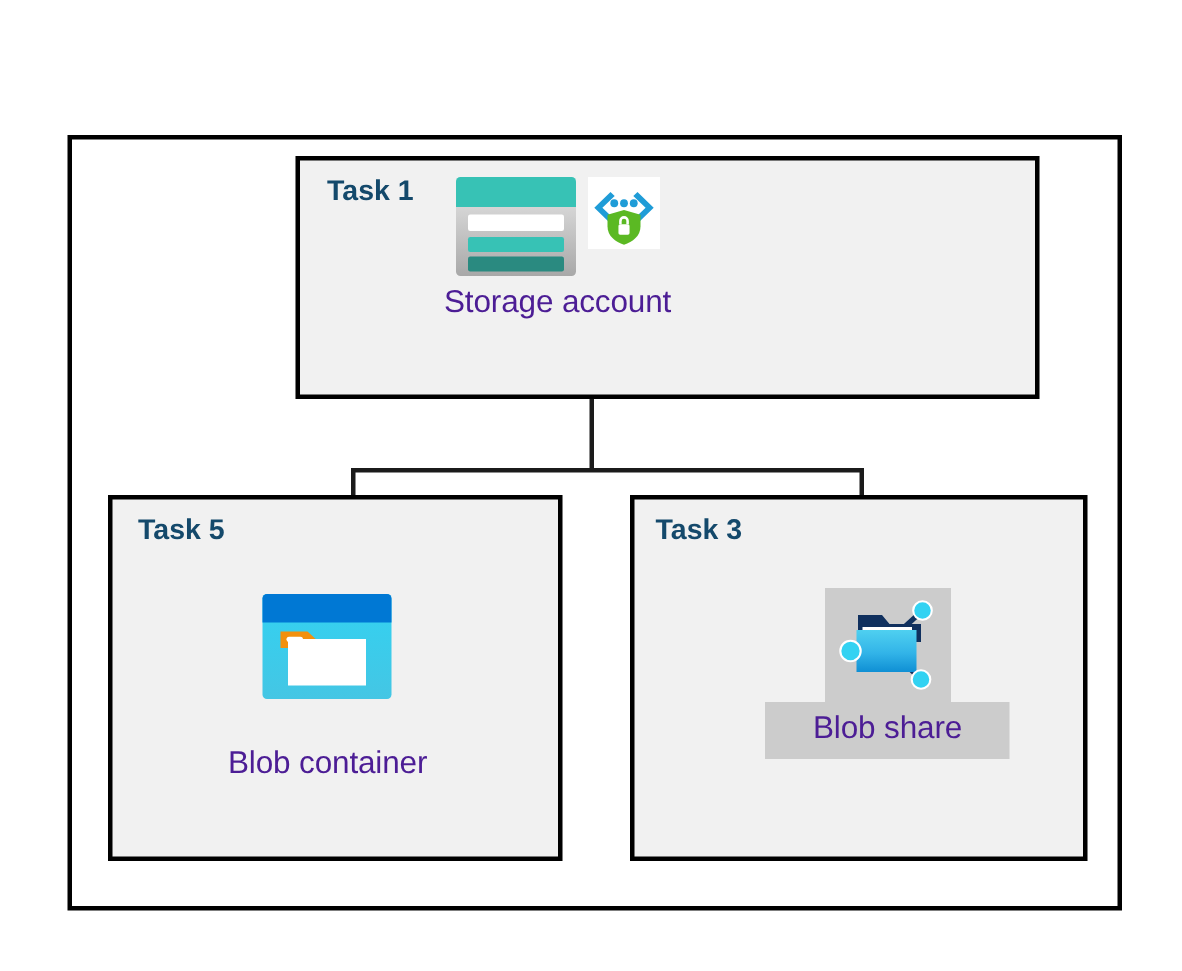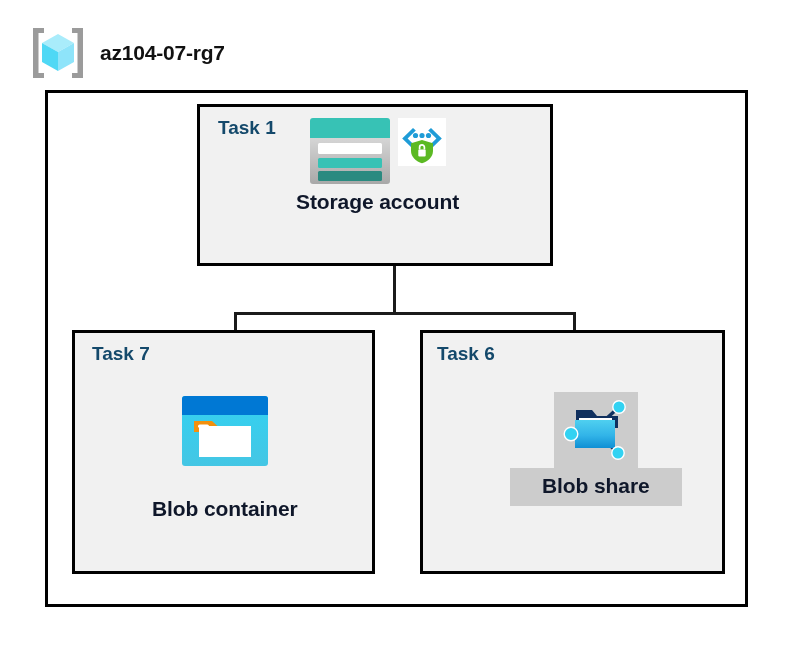--- a/index.html
+++ b/index.html
@@ -61,40 +61,40 @@
     box-sizing: border-box;
   }
   .task-label {
     position: absolute;
     font-size: 19px;
     font-weight: bold;
     color: #14496B;
     white-space: nowrap;
   }
 
-  #task1-box { left: 197px; top: 104px; width: 356px; height: 162px; }
+  #task1-box { left: 197px; top: 104px; width: 496px; height: 162px; }
   #task1-label { left: 18px; top: 10px; }
 
   #task2-box { left: 72px; top: 330px; width: 303px; height: 244px; }
   #task2-label { left: 17px; top: 10px; }
 
   #task3-box { left: 420px; top: 330px; width: 305px; height: 244px; }
   #task3-label { left: 14px; top: 10px; }
 
   
   .node {
     position: absolute;
     display: flex;
     flex-direction: column;
     align-items: center;
   }
   .node-caption {
     font-size: 21px;
-    font-weight: bold;
-    color: #0f172a;
+    font-weight: normal;
+    color: #4c1d95;
     white-space: nowrap;
     letter-spacing: -0.1px;
   }
   .node-caption.highlighted {
     background: #cccccc;
     padding: 6px 32px 8px 32px;
   }
   .icon-wrap { display: block; line-height: 0; }
   .icon-wrap.highlighted { background: #cccccc; padding: 6px 8px; }
 
@@ -121,37 +121,20 @@
   #conn-trunk   { left: 393px; top: 266px;  width: 3px; height: 48px; }
   #conn-bus     { left: 234px; top: 312px;  width: 342px; height: 3px; }
   #conn-left    { left: 234px; top: 312px;  width: 3px; height: 83px; }
   #conn-right   { left: 573px; top: 312px;  width: 3px; height: 82px; }
 </style>
 </head>
 <body>
 
 <div id="canvas">
 
-  <div class="rg-header">
-    <span class="icon-wrap">
-      <svg class="rg-icon" viewBox="0 0 56 54" xmlns="http://www.w3.org/2000/svg">
-
-        <path d="M14 2 L3 2 L3 52 L14 52 L14 47 L8.5 47 L8.5 7 L14 7 Z" fill="#9b9b9b"></path>
-
-        <path d="M42 2 L53 2 L53 52 L42 52 L42 47 L47.5 47 L47.5 7 L42 7 Z" fill="#9b9b9b"></path>
-
-        <path d="M28 8 L44 17 L28 26 L12 17 Z" fill="#a9ecfb"></path>
-
-        <path d="M12 17 L28 26 L28 45 L12 36 Z" fill="#4fd8f5"></path>
-
-        <path d="M44 17 L44 36 L28 45 L28 26 Z" fill="#8ee4fa"></path>
-      </svg>
-    </span>
-    <span class="rg-title">az104-07-rg7</span>
-  </div>
 
   <div class="outer-box"></div>
 
   <div class="conn conn-v" id="conn-trunk"></div>
   <div class="conn conn-h" id="conn-bus"></div>
   <div class="conn conn-v" id="conn-left"></div>
   <div class="conn conn-v" id="conn-right"></div>
 
   <div class="task-box" id="task1-box">
     <span class="task-label" id="task1-label">Task 1</span>
@@ -195,21 +178,21 @@
 
           <path d="M21.6 31.5 L21.6 29.3 A2.4 2.4 0 0 1 26.4 29.3 L26.4 31.5" fill="none" stroke="#ffffff" stroke-width="1.7"></path>
         </svg>
       </span>
 
     </div>
     <span class="node-caption">Storage account</span>
   </div>
 
   <div class="task-box" id="task2-box">
-    <span class="task-label" id="task2-label">Task 7</span>
+    <span class="task-label" id="task2-label">Task 5</span>
   </div>
 
   <div class="node" id="blob-node">
     <span class="icon-wrap">
       <svg width="88" height="72" viewBox="0 0 88 72" xmlns="http://www.w3.org/2000/svg">
         <defs>
           <linearGradient id="blobBody" x1="0" y1="0" x2="0" y2="1">
             <stop offset="0%" stop-color="#32d2f2"></stop>
             <stop offset="100%" stop-color="#44c6e4"></stop>
           </linearGradient>
@@ -220,21 +203,21 @@
         <path d="M13 26 L31 26 L37 31.5 L31 37 L13 37 Z" fill="#f2900d"></path>
         <rect x="17" y="29.5" width="11" height="3.4" rx="1.7" fill="#ffffff"></rect>
 
         <rect x="18" y="31" width="52" height="31" fill="#ffffff"></rect>
       </svg>
     </span>
     <span class="node-caption">Blob container</span>
   </div>
 
   <div class="task-box" id="task3-box">
-    <span class="task-label" id="task3-label">Task 6</span>
+    <span class="task-label" id="task3-label">Task 3</span>
   </div>
 
   <div class="node" id="fileshare-node">
     <span class="icon-wrap highlighted">
       <svg width="68" height="64" viewBox="0 0 68 64" xmlns="http://www.w3.org/2000/svg">
         <defs>
           <linearGradient id="folderGrad" x1="0" y1="0" x2="0" y2="1">
             <stop offset="0%" stop-color="#4fd0f0"></stop>
             <stop offset="55%" stop-color="#32b4e8"></stop>
             <stop offset="100%" stop-color="#0f8fd4"></stop>

